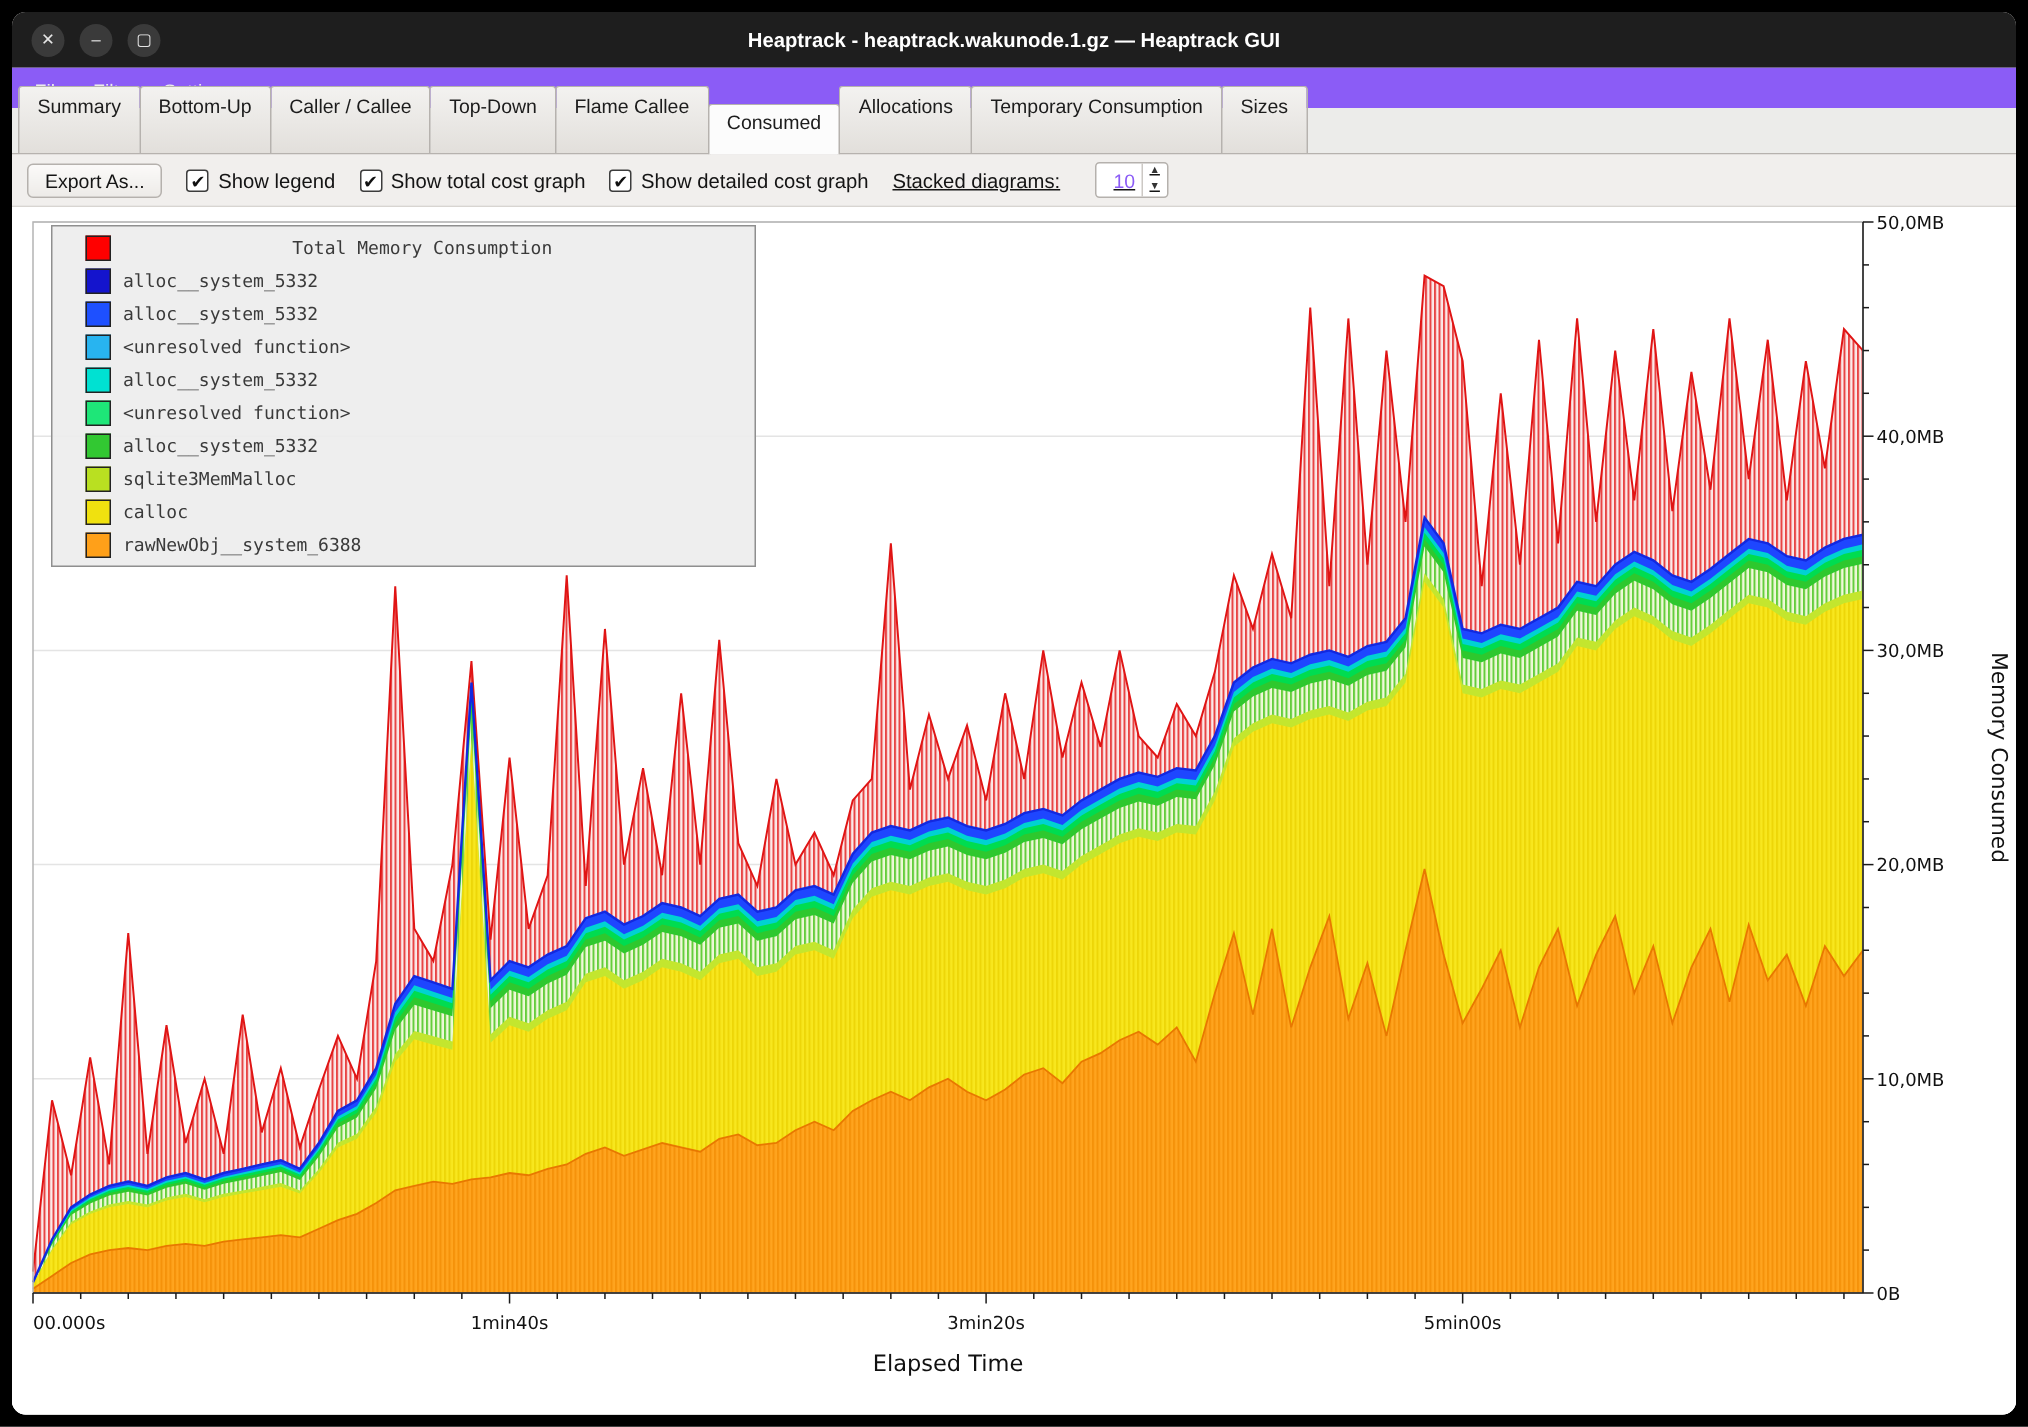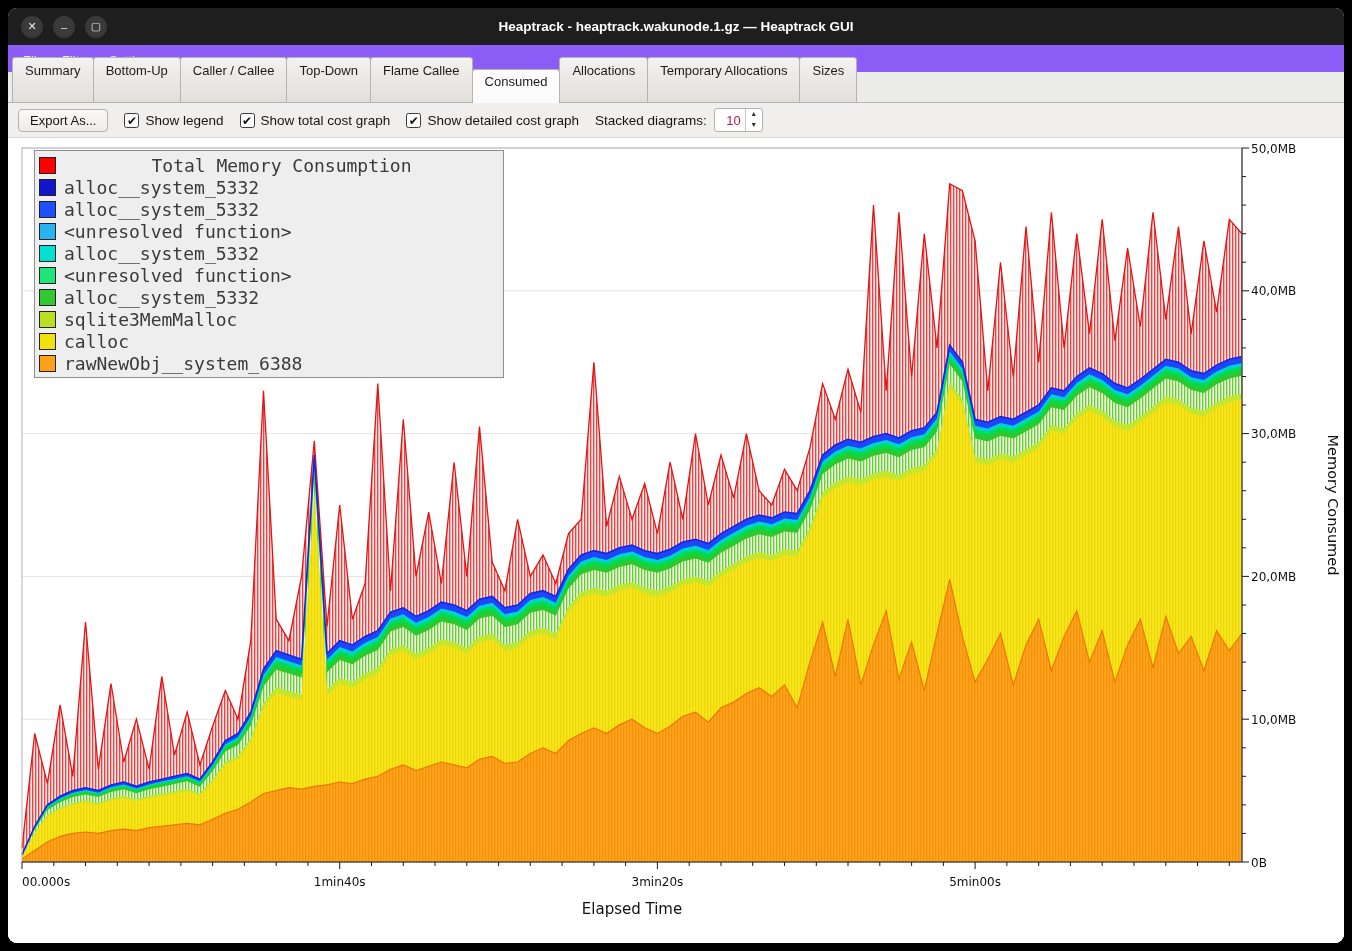--- a/index.html
+++ b/index.html
@@ -25,31 +25,31 @@
     margin-right:-1px;border-radius:3px 3px 0 0;height:45px;box-sizing:border-box;}
   .tab.active{background:#fcfcfc;height:34px;padding-top:4px;position:relative;z-index:2;
     margin-bottom:-1px;}
   
   .toolbar{height:34px;display:flex;align-items:center;gap:16px;padding:0 10px;background:#f1efed;}
   .btn{font-size:13px;padding:3px 11px;border:1px solid #b5b1ad;border-radius:4px;
     background:linear-gradient(#fbfaf9,#edebe8);color:#141414;}
   .cb{display:flex;align-items:center;gap:6px;font-size:13.5px;color:#141414;}
   .cb .box{width:15px;height:15px;border:1px solid #3c3c3c;border-radius:2.5px;background:#fff;
     font-size:12px;line-height:14px;text-align:center;color:#101010;box-sizing:border-box;}
-  .spin-wrap{display:flex;align-items:center;gap:7px;font-size:13.5px;color:#141414;}
+  .spin-wrap{display:flex;align-items:center;gap:23px;font-size:13.5px;color:#141414;text-decoration:underline;}
   .spin{display:flex;border:1px solid #b5b1ad;border-radius:3px;background:#fff;height:24px;box-sizing:border-box;}
   .spin .val{width:26px;display:flex;align-items:center;justify-content:flex-end;
-    padding-right:4px;font-size:13px;color:#be185d;}
+    padding-right:4px;font-size:13px;color:#8b5cf6;}
   .spin .arrows{display:flex;flex-direction:column;border-left:1px solid #ccc8c4;width:16px;}
   .spin .arrows div{flex:1;font-size:7px;line-height:10px;text-align:center;color:#333;}
   
   .chart-panel{position:relative;height:807px;background:#fff;border-top:1px solid #d8d5d1;}
   .legend{position:absolute;left:26px;top:12px;width:470px;box-sizing:border-box;
-    background:rgba(237,237,237,0.93);border:1px solid #8f8f8f;padding:3px 4px;
-    font-family:"DejaVu Sans Mono",monospace;font-size:18px;color:#3a3a3a;}
+    background:rgba(237,237,237,0.93);border:1px solid #8f8f8f;padding:3px 22px;
+    font-family:"DejaVu Sans Mono",monospace;font-size:12px;color:#3a3a3a;}
   .legend-row{display:flex;align-items:center;height:22px;gap:8px;}
   .legend-title-row .t{flex:1;text-align:center;}
   .swatch{width:17px;height:17px;border:1px solid #222;flex:0 0 17px;box-sizing:border-box;}
 </style>
 </head>
 <body>
 
 <div class="window">
 
   <div class="titlebar">
@@ -74,21 +74,21 @@
     </div>
 
   <div class="tabbar" id="tabbar">
       <span class="tab">Summary</span>
       <span class="tab">Bottom-Up</span>
       <span class="tab">Caller / Callee</span>
       <span class="tab">Top-Down</span>
       <span class="tab">Flame Callee</span>
       <span class="tab active">Consumed</span>
       <span class="tab">Allocations</span>
-      <span class="tab">Temporary Allocations</span>
+      <span class="tab">Temporary Consumption</span>
       <span class="tab">Sizes</span>
     </div>
 
   <div class="toolbar">
     <button class="btn">Export As...</button>
     <span id="checkboxes" style="display:flex;gap:16px;">
         <label class="cb">
      <span class="box">✔</span>
      <span>Show legend</span>
         </label>

